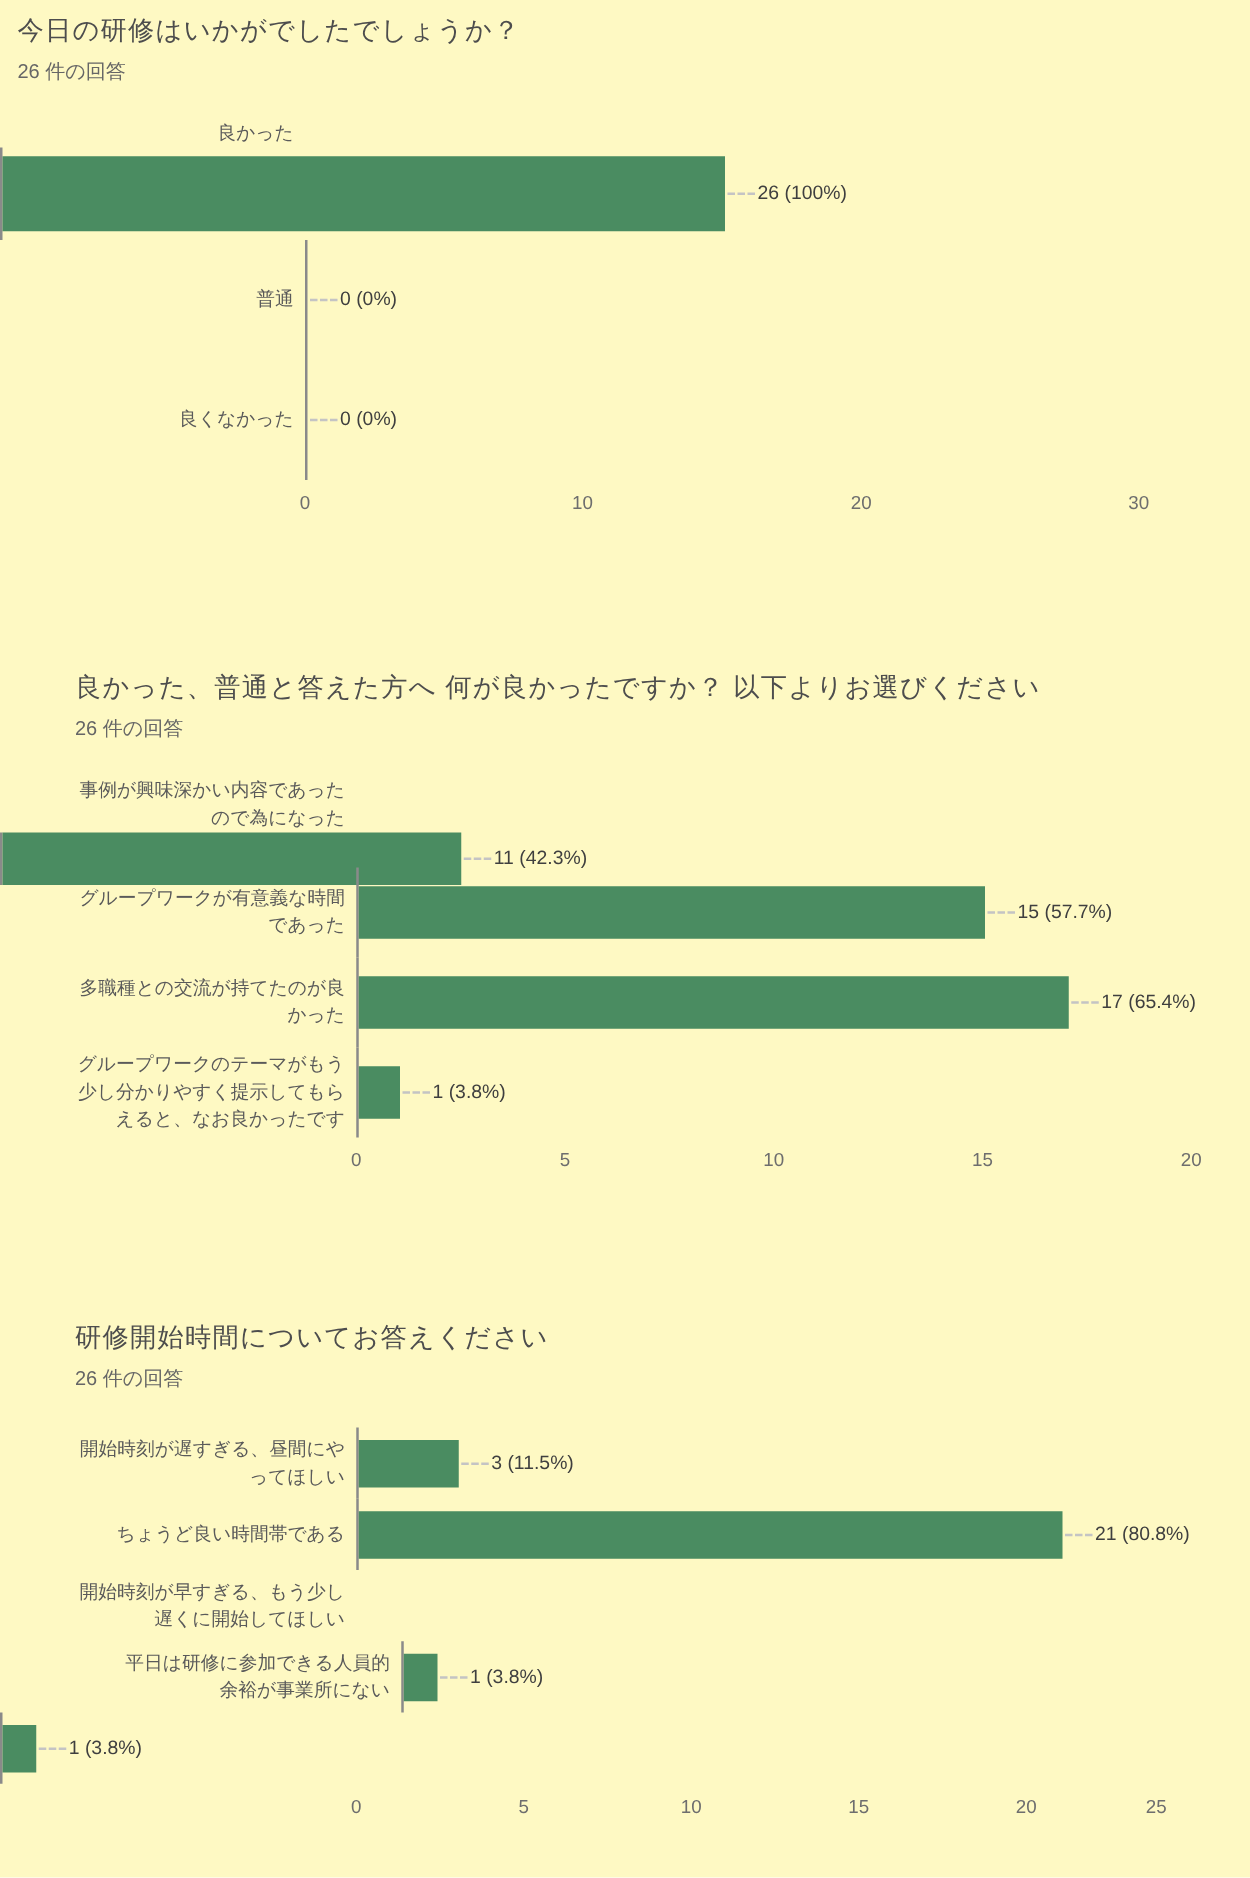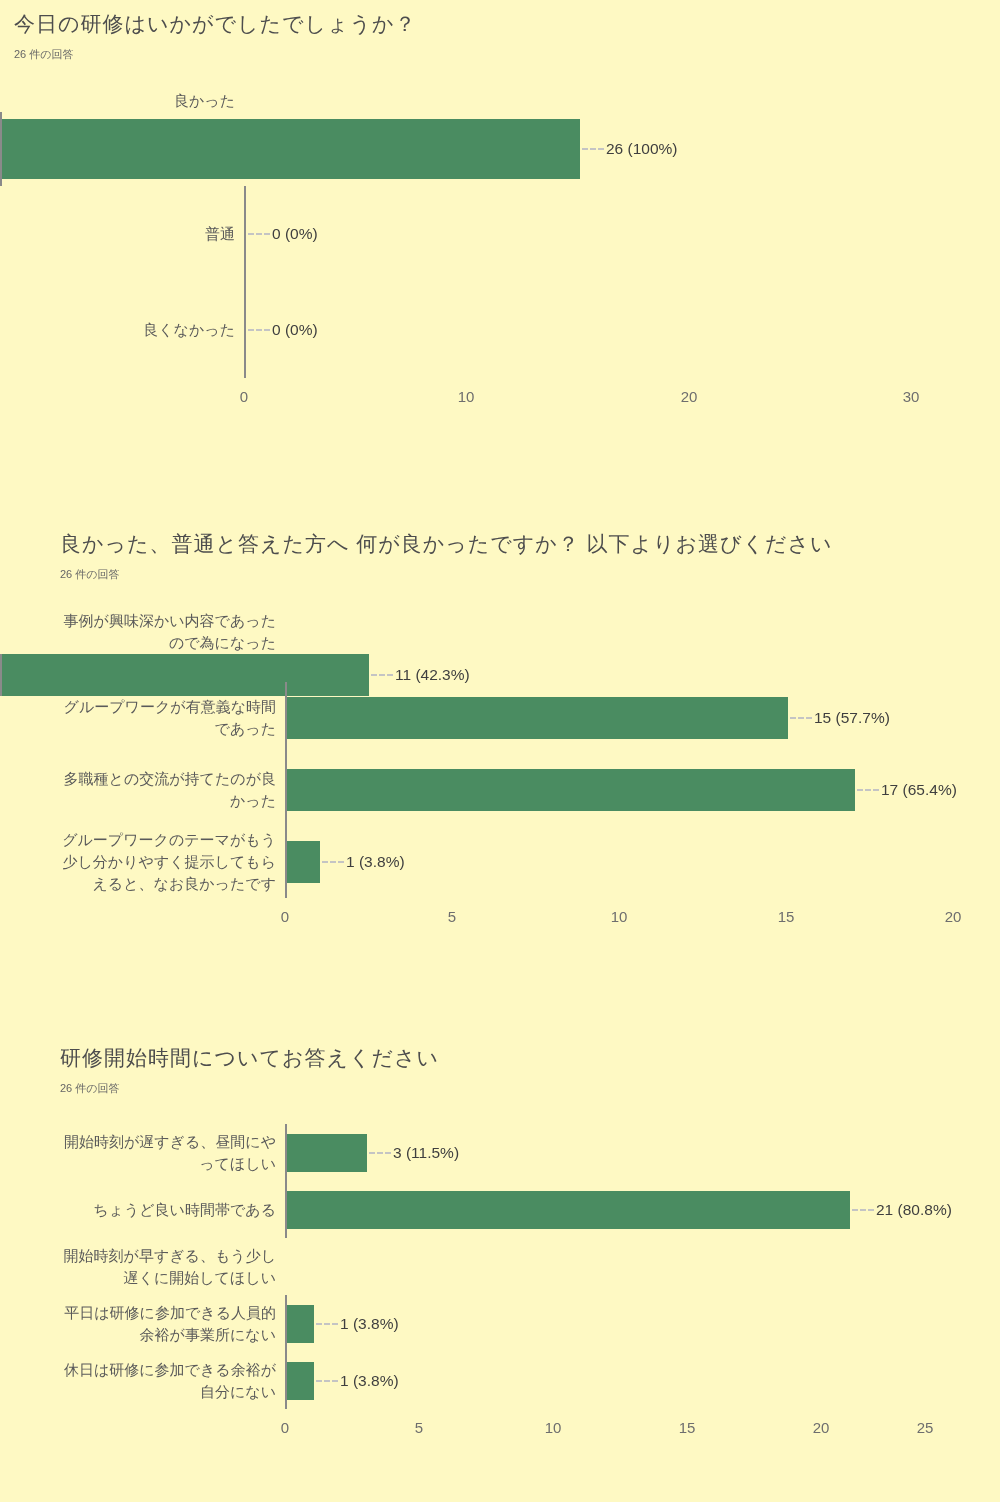--- a/index.html
+++ b/index.html
@@ -18,21 +18,21 @@
   .chart-section { margin-bottom: 0; }
   .chart-header { margin-bottom: 28px; }
   .chart-title {
     font-size: 21px;
     font-weight: normal;
     color: #4d4d4d;
     letter-spacing: 1px;
     margin-bottom: 9px;
   }
   .chart-subtitle {
-    font-size: 11px;
+    font-size: 16px;
     color: #666666;
   }
   .plot { width: 100%; }
   .row { display: flex; align-items: stretch; }
   .cat {
     display: flex;
     align-items: center;
     justify-content: flex-end;
     text-align: right;
     font-size: 15px;
@@ -201,32 +201,30 @@
           <div class="track">
             <div class="bar" style="width: 563px; height: 38px; background: rgb(74, 140, 97);"></div>
             <div class="connector"></div>
             <div class="val">21 (80.8%)</div>
           </div>
         </div>
         <div class="row" style="height: 57px;">
           <div class="cat" style="width: 285px;">開始時刻が早すぎる、もう少し
 遅くに開始してほしい</div>
         </div>
-        <div class="row" style="height: 57px;">
+        <div class="row" style="height: 57px; margin-left: 36px;">
           <div class="cat" style="width: 285px;">平日は研修に参加できる人員的
 余裕が事業所にない</div>
           <div class="track">
             <div class="bar" style="width: 27px; height: 38px; background: rgb(74, 140, 97);"></div>
             <div class="connector"></div>
             <div class="val">1 (3.8%)</div>
           </div>
         </div>
         <div class="row" style="height: 57px;">
-          <div class="cat" style="width: 285px;">休日は研修に参加できる余裕が
-自分にない</div>
           <div class="track">
             <div class="bar" style="width: 27px; height: 38px; background: rgb(74, 140, 97);"></div>
             <div class="connector"></div>
             <div class="val">1 (3.8%)</div>
           </div>
         </div>
         <div class="row axis-row">
           <div class="cat" style="width: 285px;"></div>
           <div class="track ticks">
             <span class="tick" style="left: 0px;">0</span>

